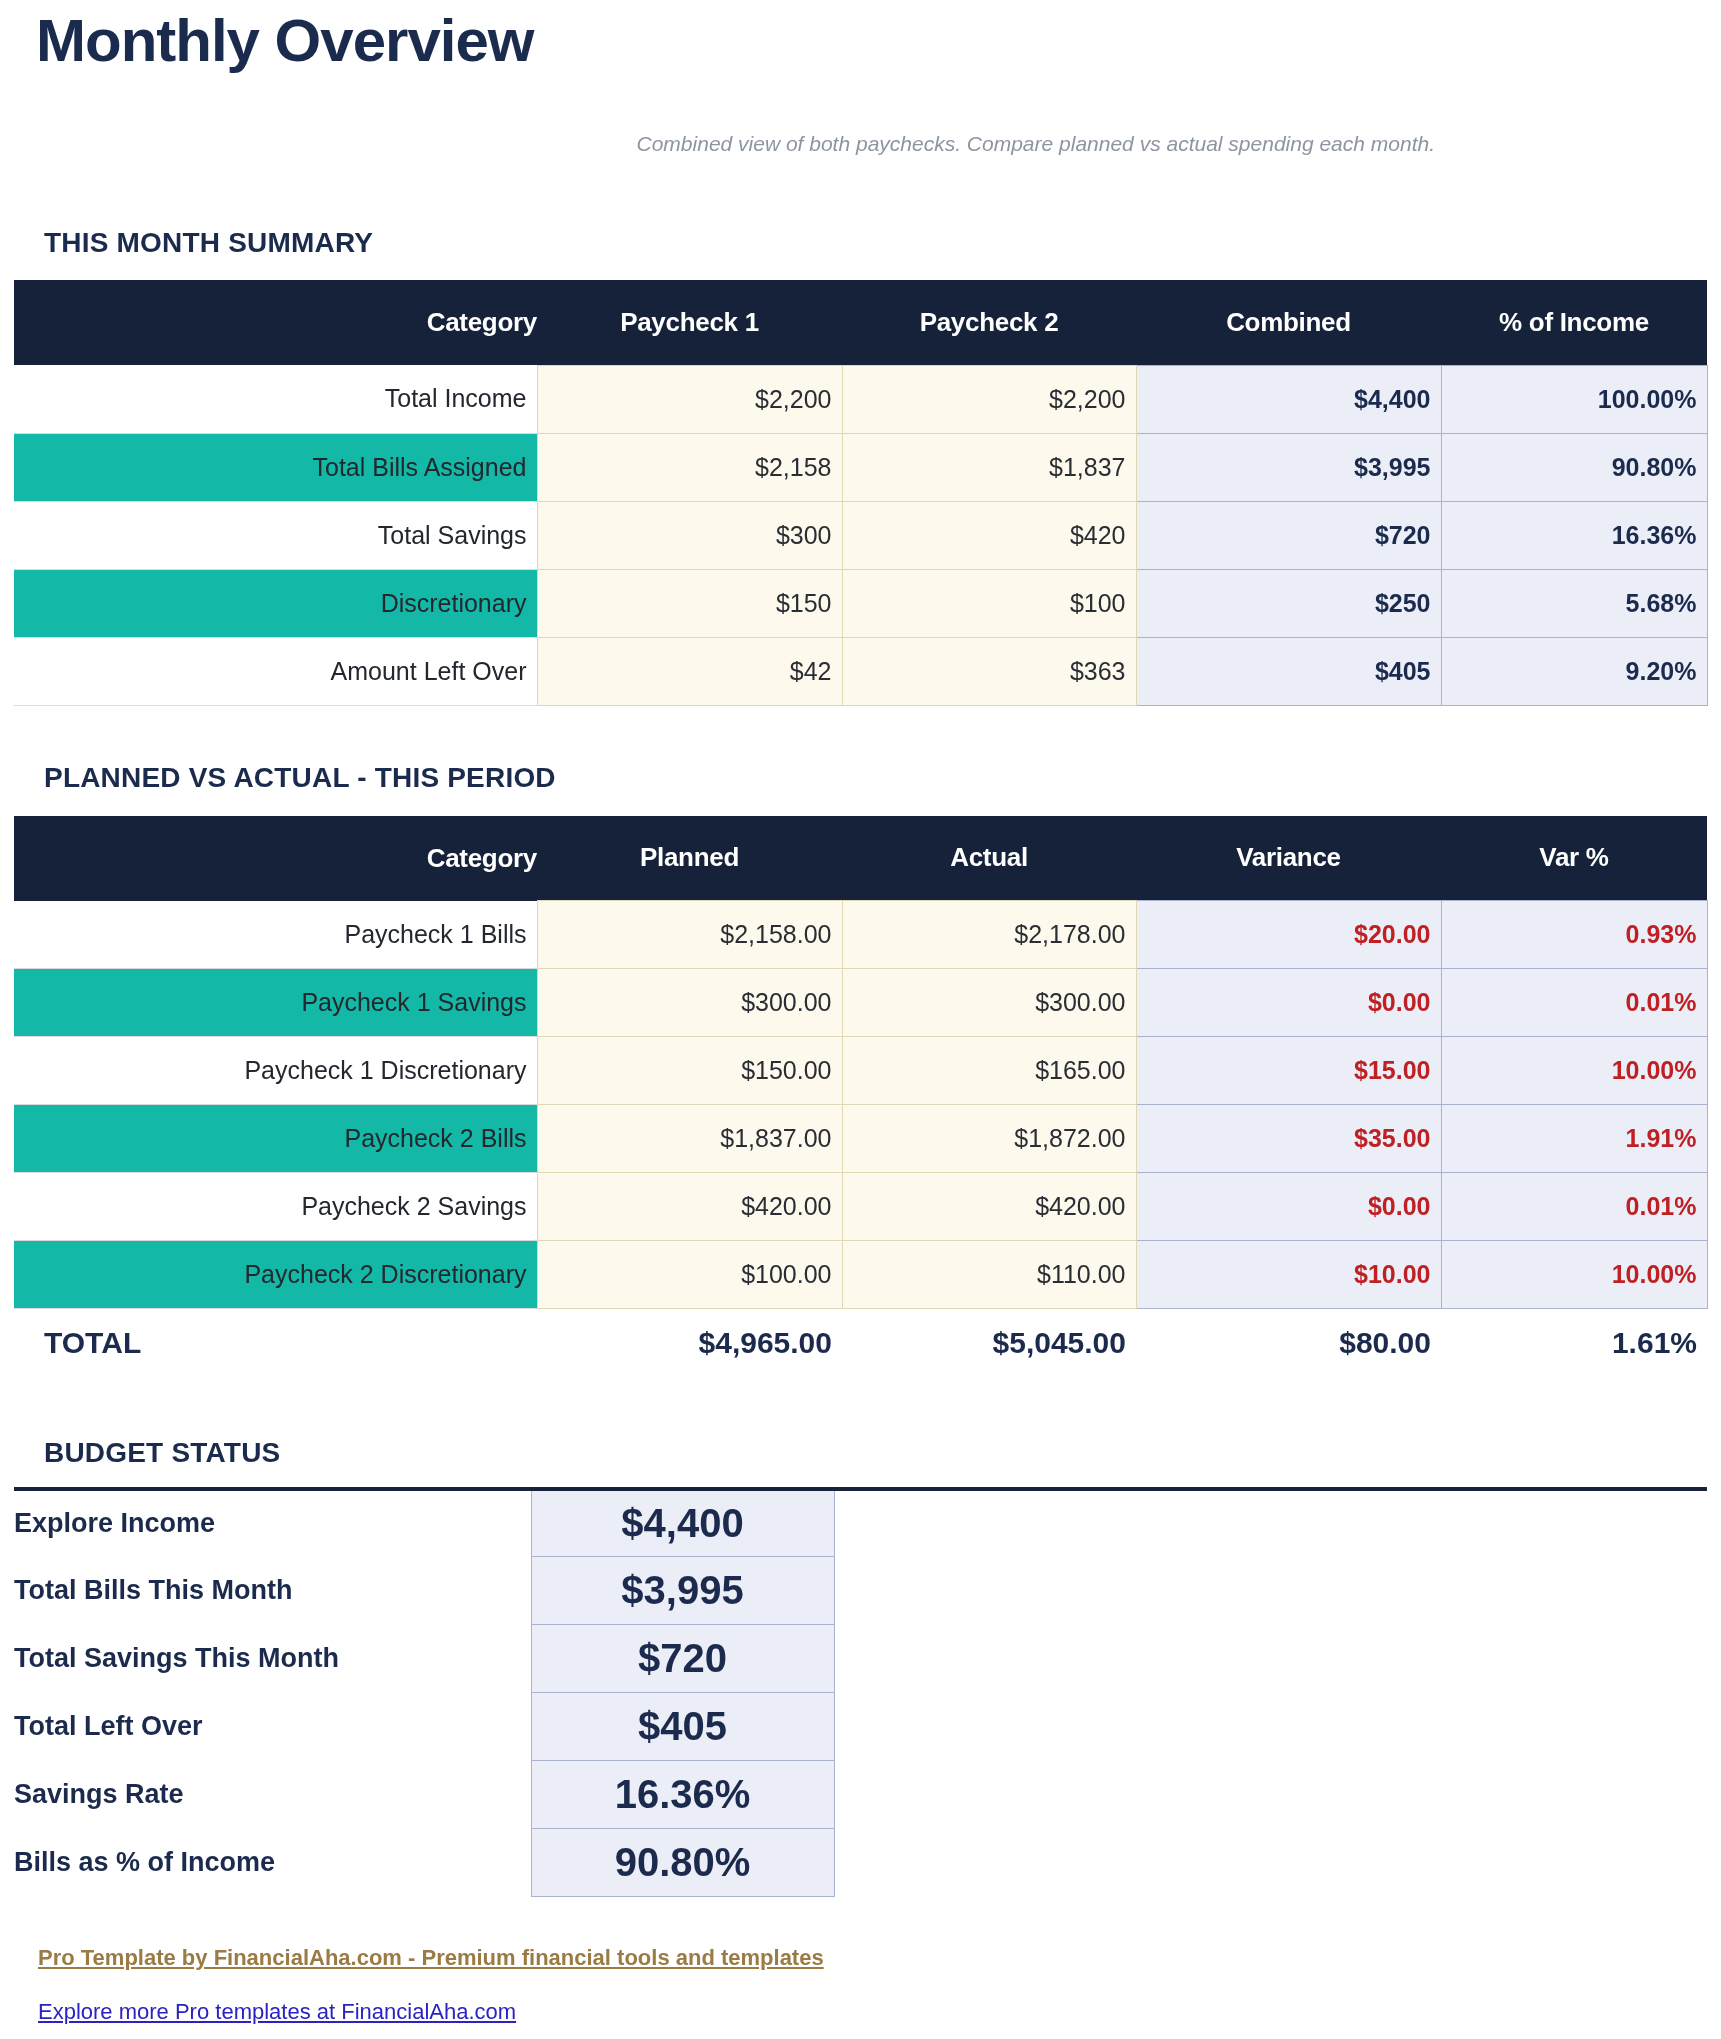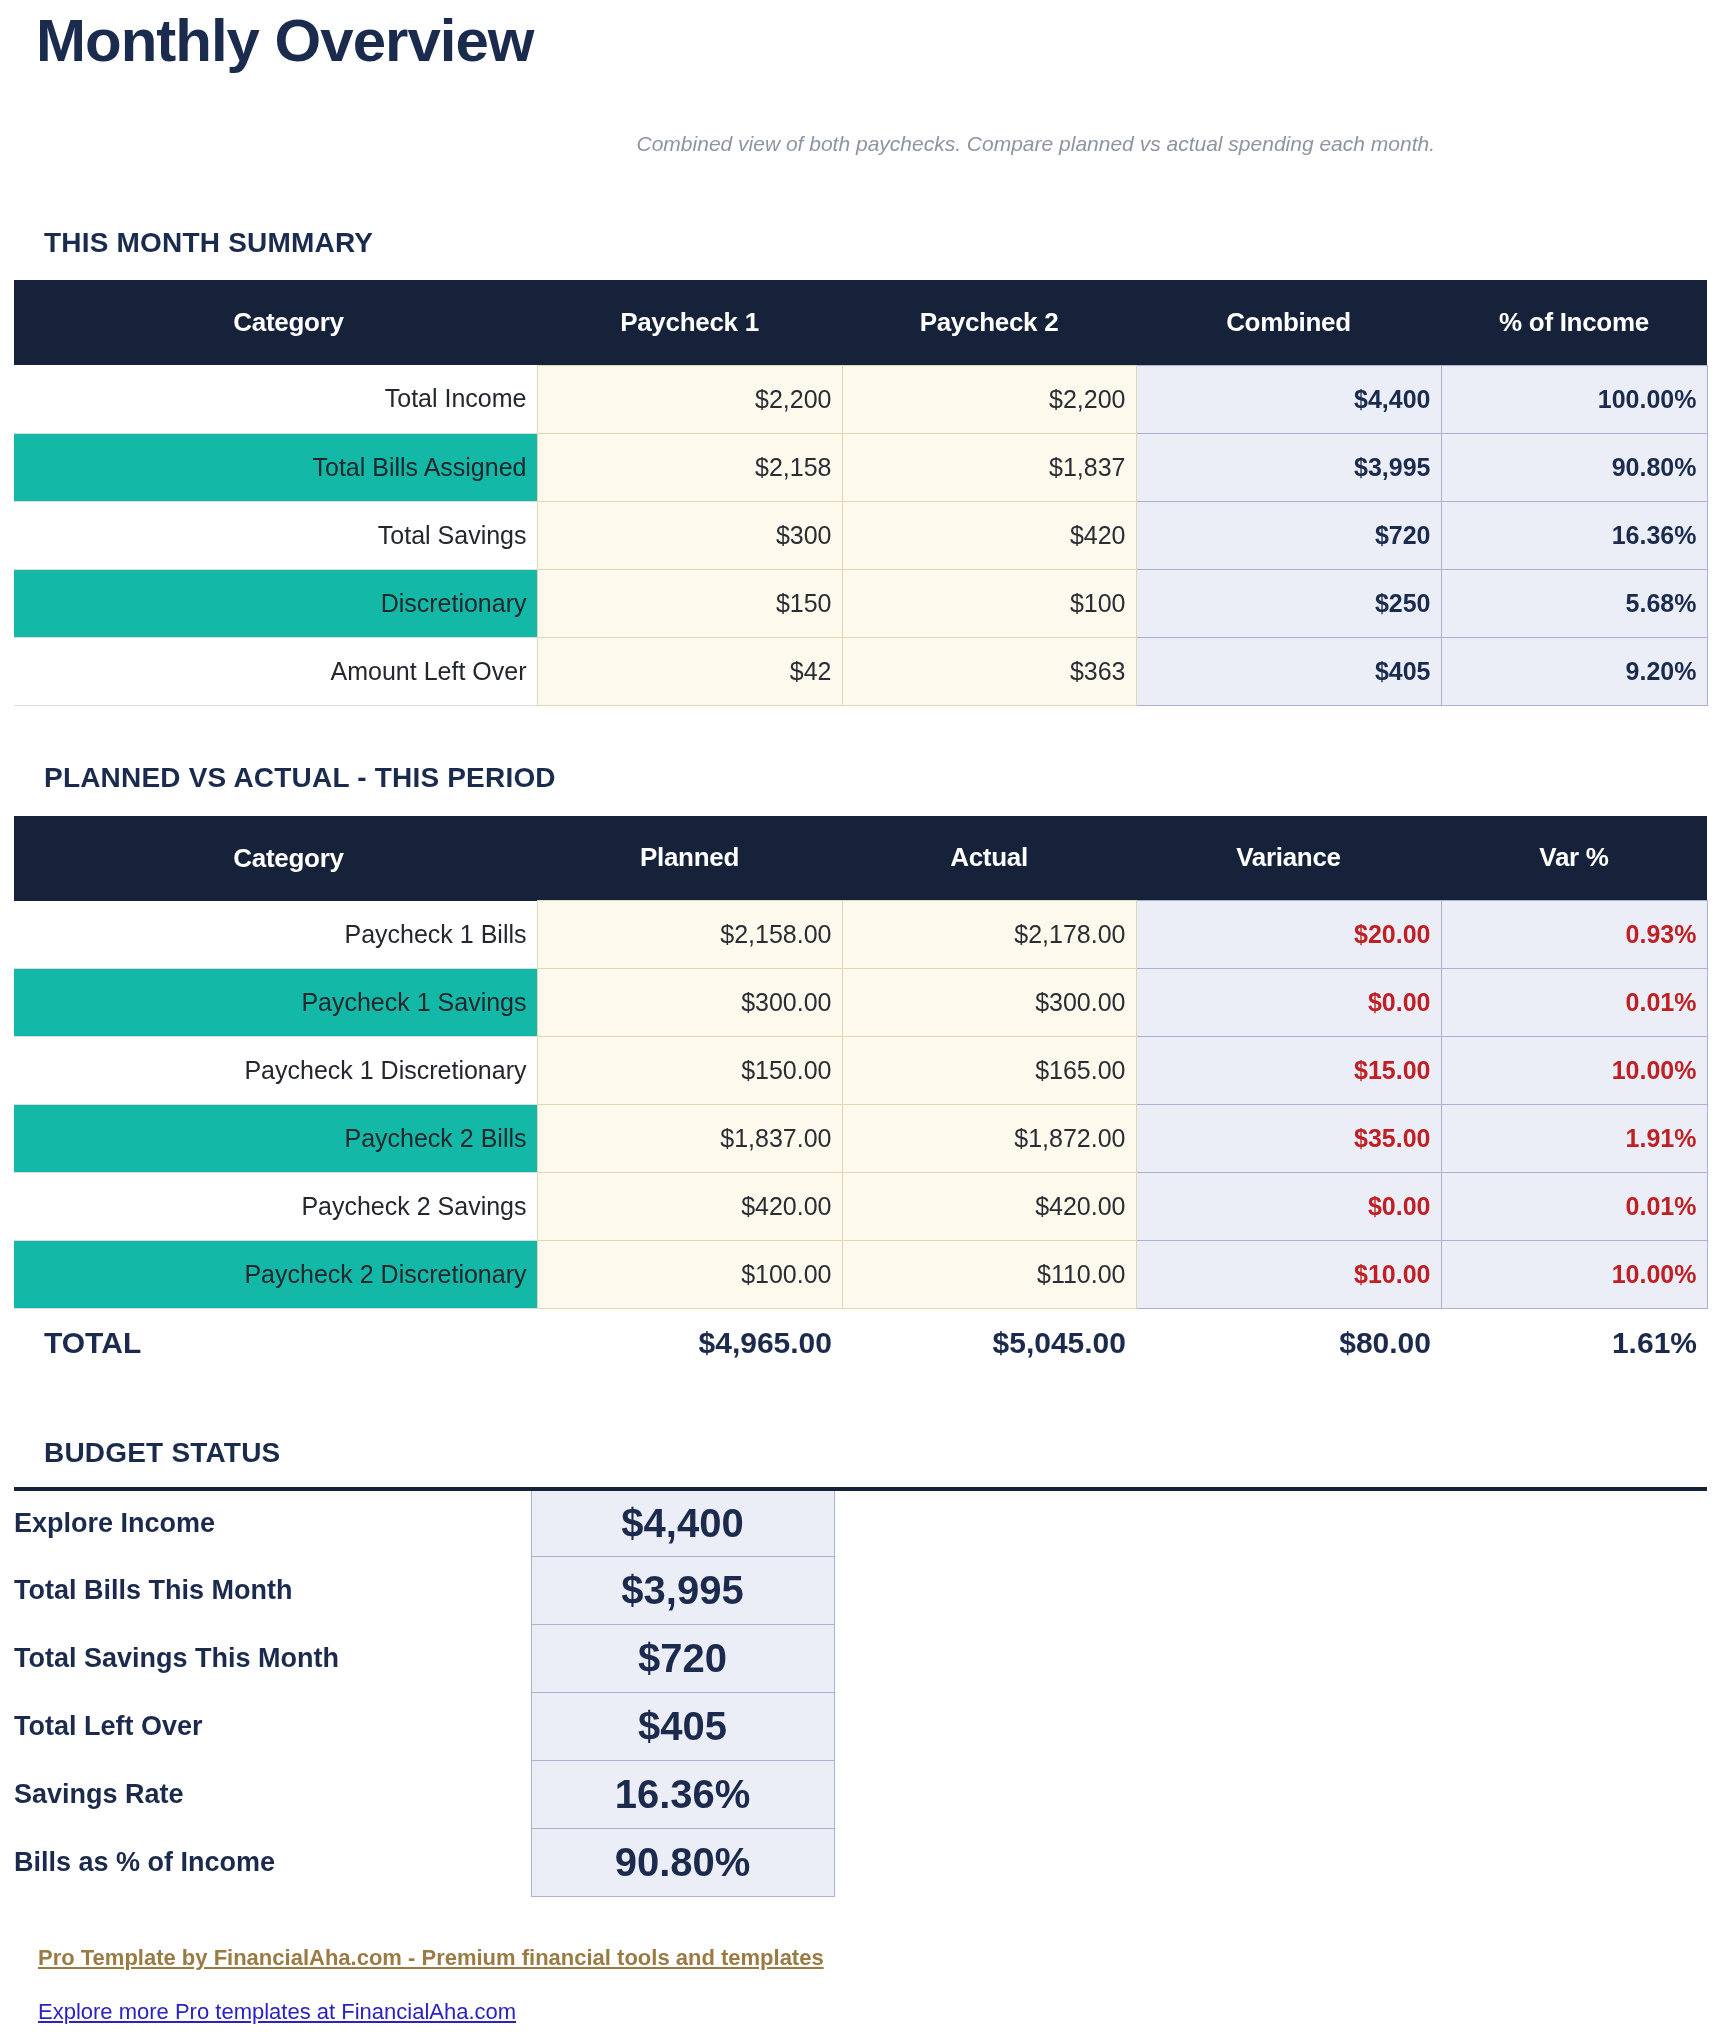--- a/index.html
+++ b/index.html
@@ -57,21 +57,21 @@
   table.tbl th {
     background: #162239;
     color: #ffffff;
     font-size: 26px;
     font-weight: bold;
     letter-spacing: -0.3px;
     text-align: center;
     vertical-align: middle;
     padding: 0;
   }
-  table.tbl th.h-cat { text-align: center; padding-left: 26px; }
+  table.tbl th.h-cat { text-align: right; padding-left: 26px; }
   table.tbl tbody tr { height: 68px; background: #ffffff; }
   table.tbl tbody tr.stripe { background: #14b8a6; }
   table.tbl td {
     font-size: 25px;
     vertical-align: middle;
     padding: 0 10px 0 0;
     text-align: right;
     white-space: nowrap;
   }
   td.c-cat {

